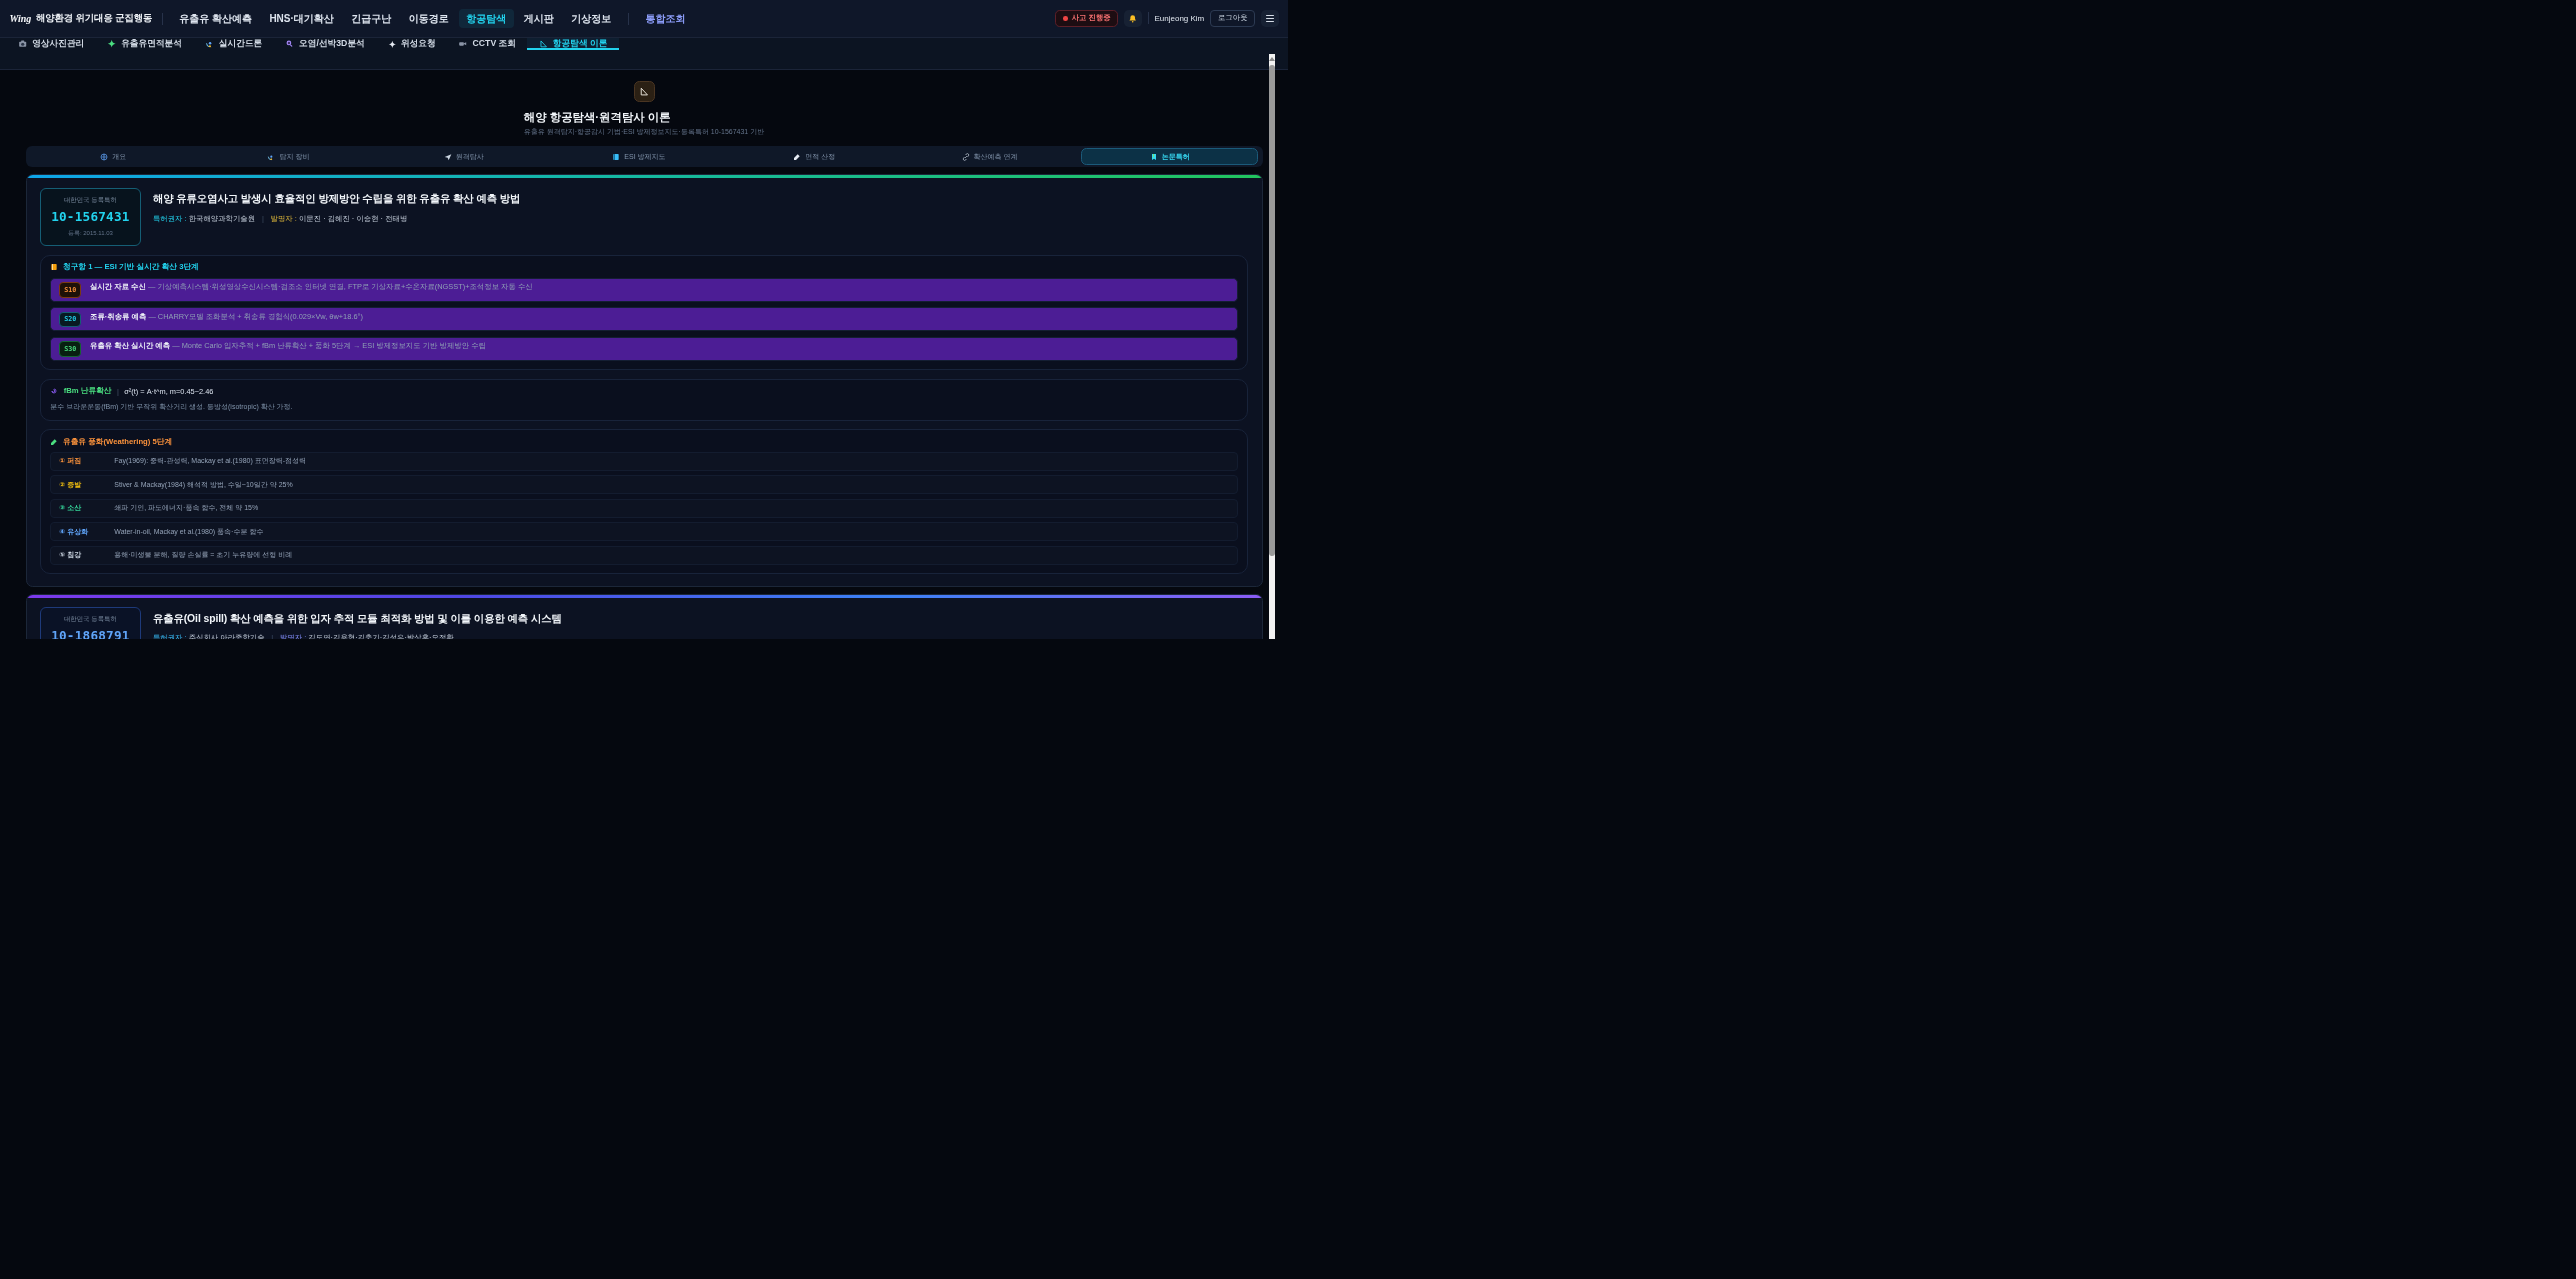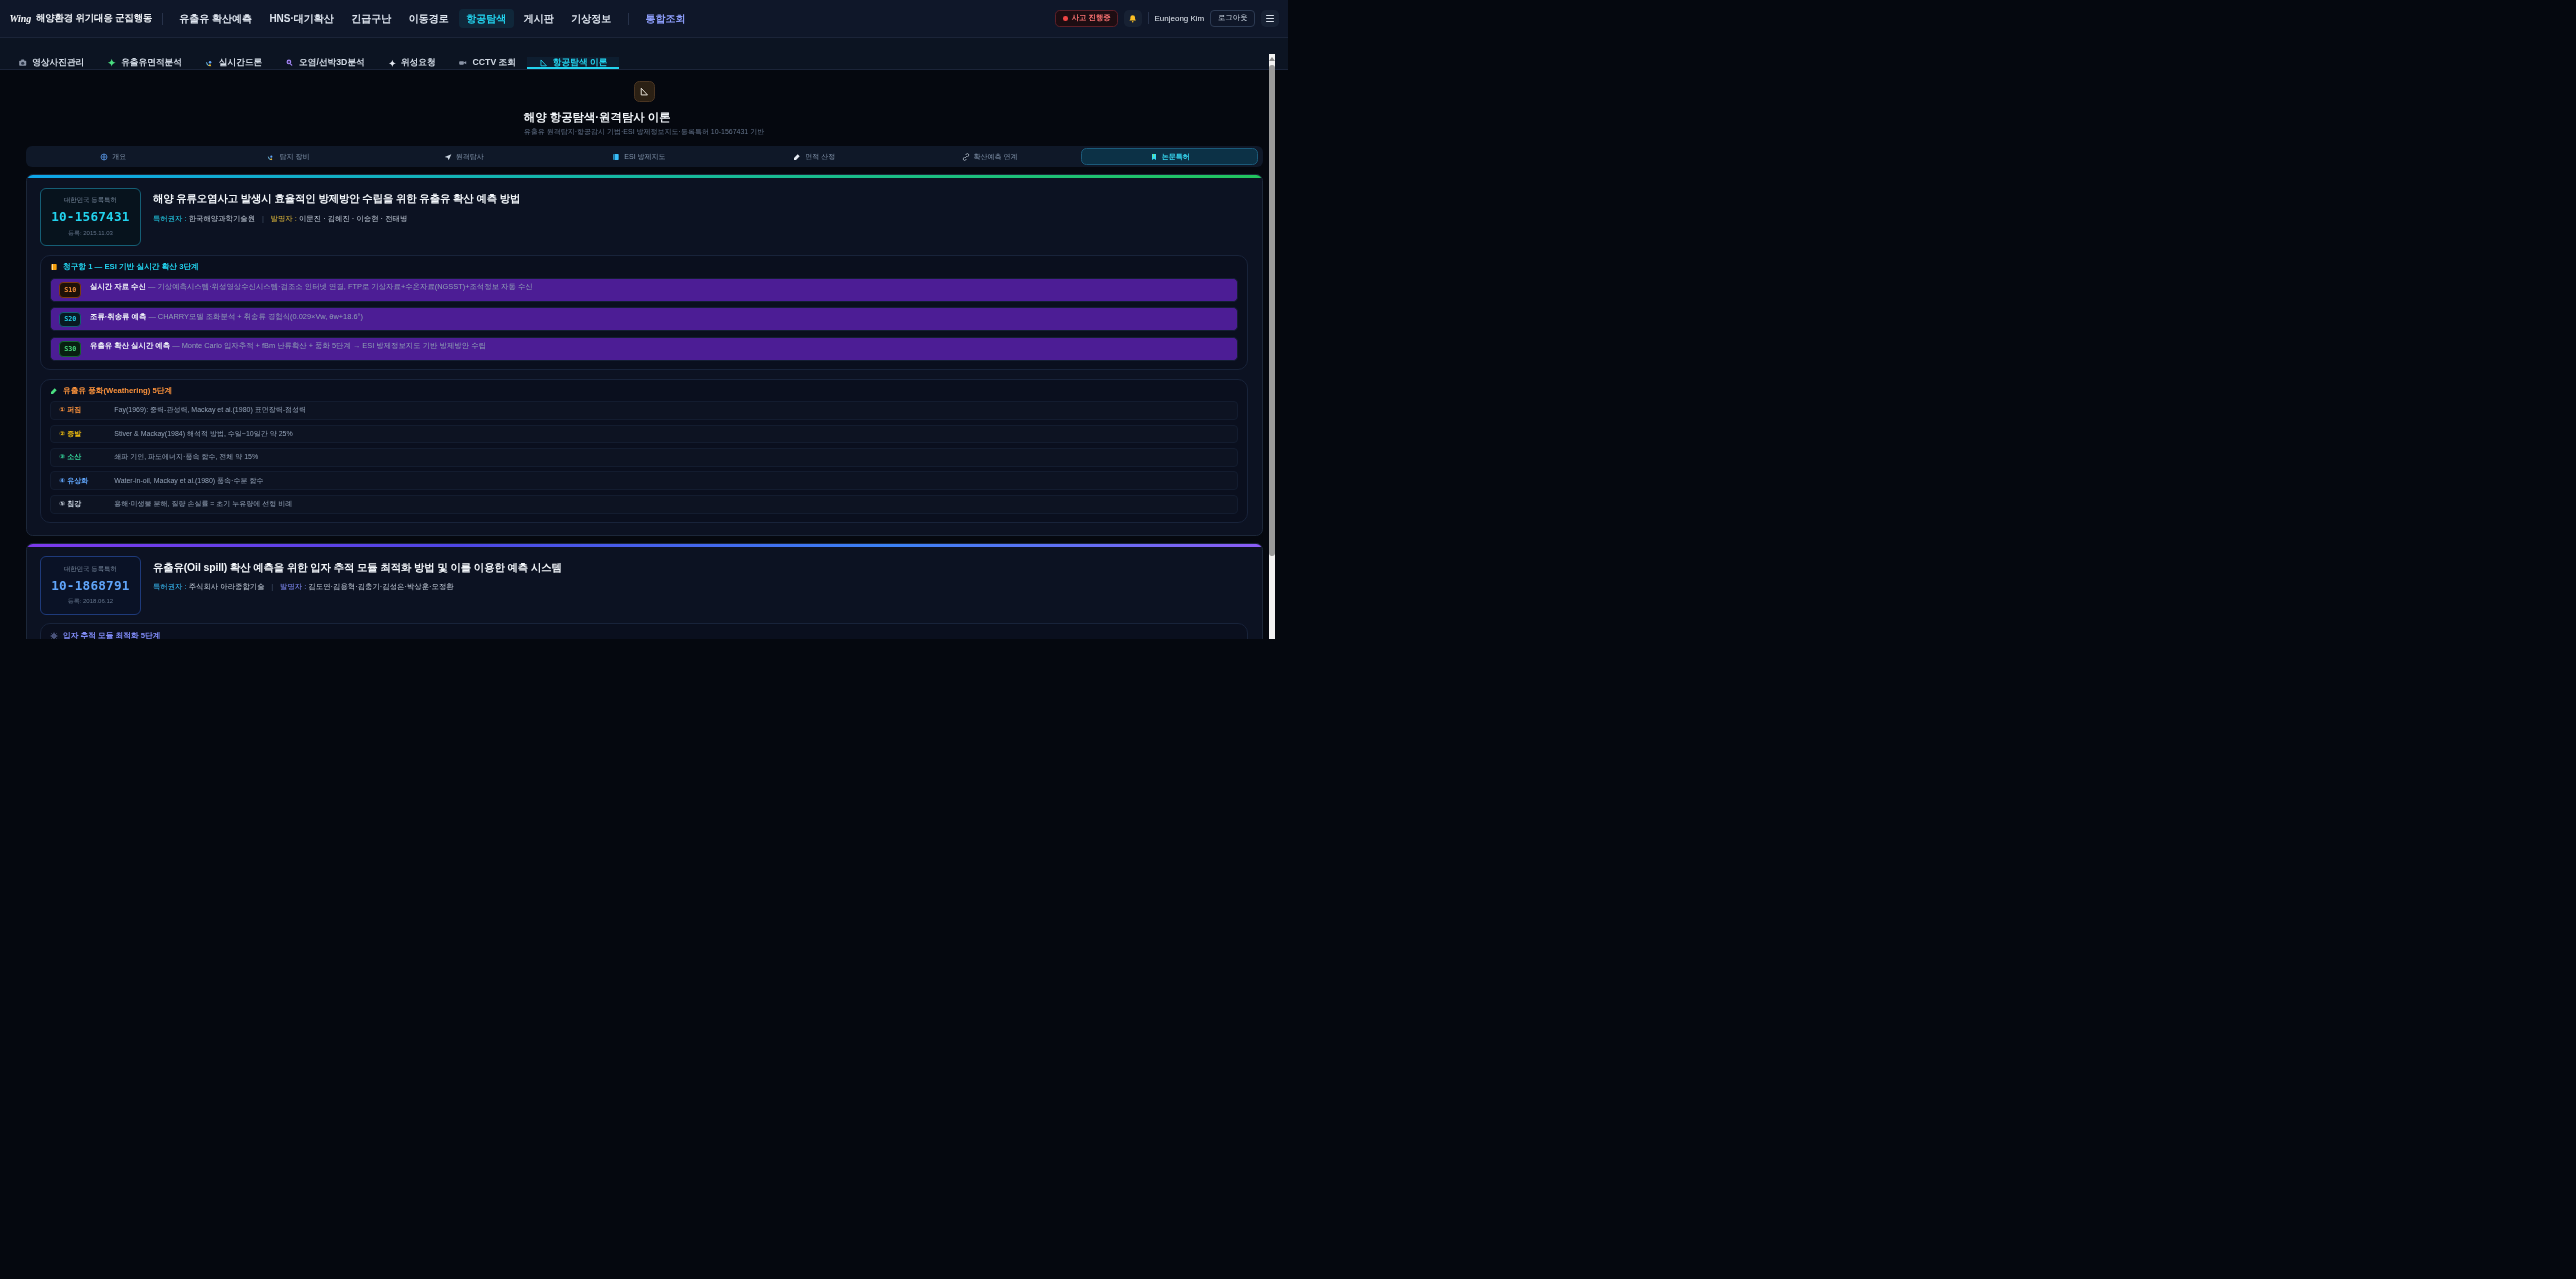--- a/index.html
+++ b/index.html
@@ -36,21 +36,21 @@
     width:17.4px; height:17.4px; border-radius:4.7px; background:#172133; display:flex; align-items:center; justify-content:center; cursor:pointer;
   }
   .username { font-size:8px; color:#e2e8f0; }
   .logout-btn { border:0.7px solid #2c3a52; color:#cbd5e1; font-size:7.4px; padding:2.7px 6.7px; border-radius:4px; cursor:pointer; background:transparent; }
   .burger { display:flex; flex-direction:column; gap:1.7px; }
   .burger span { display:block; width:8px; height:1.1px; background:#d7dee8; border-radius:0.7px; }
 
   
   .tabbar {
     height:32px; background:#0c1422; border-bottom:0.7px solid #1b2438;
-    display:flex; align-items:flex-end; padding:0 6.7px;
+    display:flex; align-items:flex-start; padding:0 6.7px;
   }
   .tab {
     display:flex; align-items:center; gap:4.7px; padding:0 11.4px; font-size:8.7px; font-weight:bold; color:#d3dbe6; cursor:pointer; white-space:nowrap;
   }
   .tab.active { color:#22d3ee; background:#0e1e30; box-shadow:inset 0 -2px 0 #22d3ee; }
   .tab svg { flex:0 0 auto; }
 
   
   .main { padding:0 25.5px; }
   .page-head { margin-top:10.7px; display:flex; align-items:center; gap:8px;flex-direction:column; }
@@ -381,20 +381,31 @@
         <div class="step-row">
           <span class="step-badge badge-s20">S20</span>
           <span class="step-text"><b>조류·취송류 예측</b> <span>— CHARRY모델 조화분석 + 취송류 경험식(0.029×Vw, θw+18.6°)</span></span>
         </div>
         <div class="step-row">
           <span class="step-badge badge-s30">S30</span>
           <span class="step-text"><b>유출유 확산 실시간 예측</b> <span>— Monte Carlo 입자추적 + fBm 난류확산 + 풍화 5단계 → ESI 방제정보지도 기반 방제방안 수립</span></span>
         </div>
       </div>
 
+      <div class="inner-box">
+        <div class="fbm-line">
+          <svg width="8" height="8" viewBox="0 0 24 24">
+              <path d="M12 6a6 6 0 1 1-6 6 4 4 0 1 0 4-4" fill="none" stroke="#8b5cf6" stroke-width="2.4"></path>
+            </svg>
+          <span class="fbm-title">fBm 난류확산</span>
+          <span class="fbm-sep">|</span>
+          <span class="fbm-formula">σ²(t) = A·t^m, m=0.45~2.46</span>
+        </div>
+        <div class="fbm-desc">분수 브라운운동(fBm) 기반 무작위 확산거리 생성. 등방성(isotropic) 확산 가정.</div>
+      </div>
 
       <div class="inner-box">
         <div class="box-title bt-orange">
           <svg width="8" height="8" viewBox="0 0 24 24">
               <path d="M14 4l6 6L9 21H3v-6Z" fill="#4ade80"></path>
             </svg>
           <span>유출유 풍화(Weathering) 5단계</span>
         </div>
         <div class="w-row">
           <span class="w-label w1">① 퍼짐</span>

